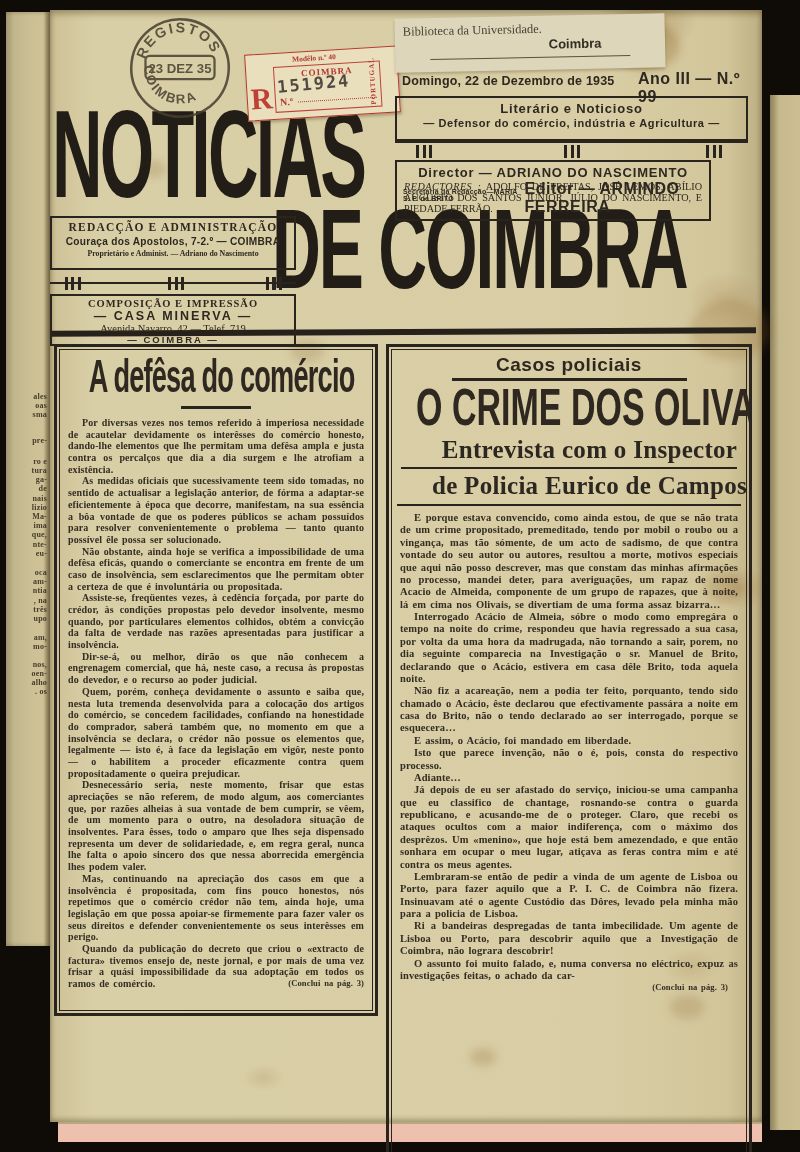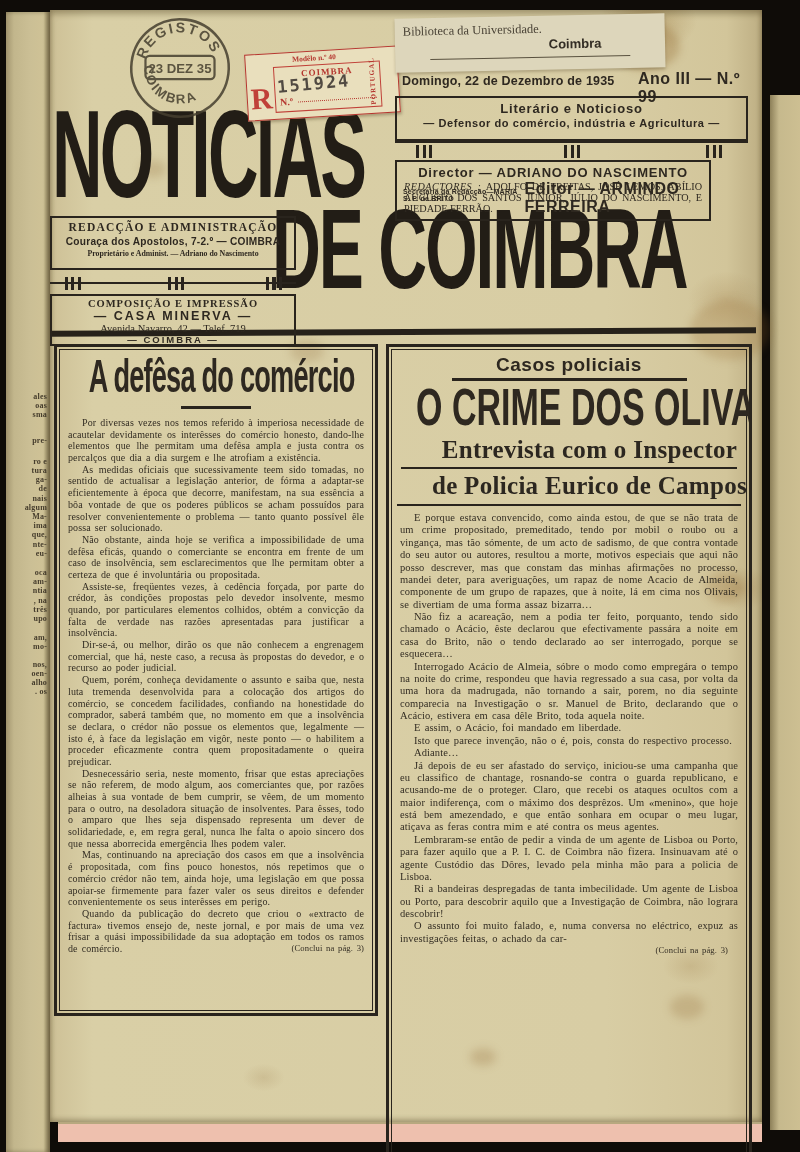--- a/index.html
+++ b/index.html
@@ -1,21 +1,21 @@
 <!DOCTYPE html>
 <html><head>
 <meta charset="utf-8">
 <style>
   * { margin:0; padding:0; box-sizing:border-box; }
   html,body { width:800px; height:1152px; }
   body { position:relative; overflow:hidden; background:#0f0c08; font-family:"Liberation Serif", serif; color:#2e2820; }
   .abs { position:absolute; }
 
   
-  .margin-strip { left:6px; top:12px; width:44px; height:1140px;
+  .margin-strip { left:6px; top:12px; width:44px; height:934px;
     background:linear-gradient(90deg,#a3966f 0%,#c2b68c 18%,#cbbf95 55%,#cfc296 85%,#93865f 100%);
     box-shadow:inset -3px 0 4px rgba(40,30,10,.35);text-decoration:underline; }
   .frag-col { position:absolute; top:380px; left:0; right:3px; text-align:right; }
   .frag { font-size:8px; font-weight:bold; line-height:9.2px; color:#453c2c; letter-spacing:.2px; }
   .fgap16{height:16px}.fgap12{height:12px}.fgap10{height:10px}.fgap8{height:8px}
   .right-underlay { left:770px; top:95px; width:30px; height:1035px;
     background:linear-gradient(90deg,#8d8059 0%,#c6b98d 30%,#cdbf92 100%); }
   .pink-edge { left:58px; top:1122px; width:704px; height:20px;
     background:linear-gradient(#b7a87f 0 2px,#eec0ae 2px 100%); }
 
@@ -93,21 +93,21 @@
 
   
   .article-box { border:3px solid #29241d; overflow:hidden; }
   .article-box::before { content:""; position:absolute; inset:2px; border:1px solid #29241d; pointer-events:none; }
   .left-article { left:4px; top:334px; width:324px; height:672px; }
   .right-article { left:336px; top:334px; width:366px; height:825px; }
   .la-headline { margin-top:10px; text-align:center; font-size:34px; font-weight:bold; white-space:nowrap;
     letter-spacing:-1px; transform:scale(.8,1.35); }
   .la-rule { width:70px; height:3px; background:#29241d; margin:10px auto 8px auto; }
   .body-text { padding:0 11px; text-align:justify; }
-  .body-text p { font-size:10px; line-height:1.17; text-indent:14px; font-weight:normal; letter-spacing:.1px;
+  .body-text p { font-size:10px; line-height:1.17; text-indent:14px; font-weight:bold; letter-spacing:.1px;
     word-spacing:1.4px; color:#332d23; }
   .concl { float:right; font-size:8.6px; text-indent:0; }
   .concl-line { text-align:right; padding-right:10px; text-indent:0 !important; font-size:8.6px !important; }
   .kicker { margin-top:7px; text-align:center; font-size:19px; font-weight:bold; letter-spacing:.5px; }
   .kicker-rule { width:235px; height:3px; background:#29241d; margin:2px auto 5px auto; }
   .ra-headline { text-align:center; font-size:40px; font-weight:bold; white-space:nowrap; line-height:1.05;
     transform:scale(.85,1.3); margin:4px 0 8px 0; }
   .ra-sub { text-align:center; font-size:25px; font-weight:bold; letter-spacing:.3px; color:#2c2720;padding-left:41px; }
   .ra-hr1 { height:1.5px; background:#29241d; margin:3px 12px; }
   .ra-hr2 { height:2.5px; background:#29241d; margin:4px 8px 6px 8px; }
@@ -122,21 +122,21 @@
     <div class="frag">oas</div>
     <div class="frag">sma</div>
     <div class="fgap16"></div>
     <div class="frag">pre-</div>
     <div class="fgap12"></div>
     <div class="frag">ro e</div>
     <div class="frag">tura</div>
     <div class="frag">ga-</div>
     <div class="frag">de</div>
     <div class="frag">nais</div>
-    <div class="frag">algum</div>
+    <div class="frag">lizio</div>
     <div class="frag">Ma-</div>
     <div class="frag">ima</div>
     <div class="frag">que,</div>
     <div class="frag">nte-</div>
     <div class="frag">eu-</div>
     <div class="fgap10"></div>
     <div class="frag">oca</div>
     <div class="frag">am-</div>
     <div class="frag">ntia</div>
     <div class="frag">, na</div>
@@ -265,22 +265,22 @@
   <div class="abs article-box right-article">
     <div class="kicker sans">Casos policiais</div>
     <div class="kicker-rule"></div>
     <div class="ra-headline sans">O CRIME DOS OLIVAIS</div>
     <div class="ra-sub">Entrevista com o Inspector</div>
     <div class="ra-hr1"></div>
     <div class="ra-sub">de Policia Eurico de Campos</div>
     <div class="ra-hr2"></div>
     <div class="body-text">
       <p><span>E porque estava convencido, como ainda estou, de que se não trata de um crime propositado, premeditado, tendo por mobil o roubo ou a vingança, mas tão sómente, de um acto de sadismo, de que contra vontade do seu autor ou autores, resultou a morte, motivos especiais que aqui não posso descrever, mas que constam das minhas afirmações no processo, mandei deter, para averiguações, um rapaz de nome Acacio de Almeida, componente de um grupo de rapazes, que à noite, lá em cima nos Olivais, se divertiam de uma forma assaz bizarra…</span></p>
+      <p><span>Interrogado Acácio de Almeia, sóbre o modo como empregára o tempo na noite do crime, respondeu que havia regressado a sua casa, por volta da uma hora da madrugada, não tornando a sair, porem, no dia seguinte comparecia na Investigação o sr. Manuel de Brito, declarando que o Acácio, estivera em casa dêle Brito, toda aquela noite.</span></p>
       <p><span>Não fiz a acareação, nem a podia ter feito, porquanto, tendo sido chamado o Acácio, êste declarou que efectivamente passára a noite em casa do Brito, não o tendo declarado ao ser interrogado, porque se esquecera…</span></p>
-      <p><span>Interrogado Acácio de Almeia, sóbre o modo como empregára o tempo na noite do crime, respondeu que havia regressado a sua casa, por volta da uma hora da madrugada, não tornando a sair, porem, no dia seguinte comparecia na Investigação o sr. Manuel de Brito, declarando que o Acácio, estivera em casa dêle Brito, toda aquela noite.</span></p>
       <p><span>E assim, o Acácio, foi mandado em liberdade.</span></p>
       <p><span>Isto que parece invenção, não o é, pois, consta do respectivo processo.</span></p>
       <p><span>Adiante…</span></p>
       <p><span>Já depois de eu ser afastado do serviço, iniciou-se uma campanha que eu classifico de chantage, rosnando-se contra o guarda republicano, e acusando-me de o proteger. Claro, que recebi os ataques ocultos com a maior indiferença, com o máximo dos desprêzos. Um «menino», que hoje está bem amezendado, e que então sonhara em ocupar o meu lugar, atiçava as feras contra mim e até contra os meus agentes.</span></p>
       <p><span>Lembraram-se então de pedir a vinda de um agente de Lisboa ou Porto, para fazer aquilo que a P. I. C. de Coimbra não fizera. Insinuavam até o agente Custódio das Dôres, levado pela minha mão para a policia de Lisboa.</span></p>
       <p><span>Ri a bandeiras despregadas de tanta imbecilidade. Um agente de Lisboa ou Porto, para descobrir aquilo que a Investigação de Coimbra, não lograra descobrir!</span></p>
       <p><span>O assunto foi muito falado, e, numa conversa no eléctrico, expuz as investigações feitas, o achado da car-</span></p>
       <p class="concl-line"><span>(Conclui na pág. 3)</span></p>
     </div>
   </div>

